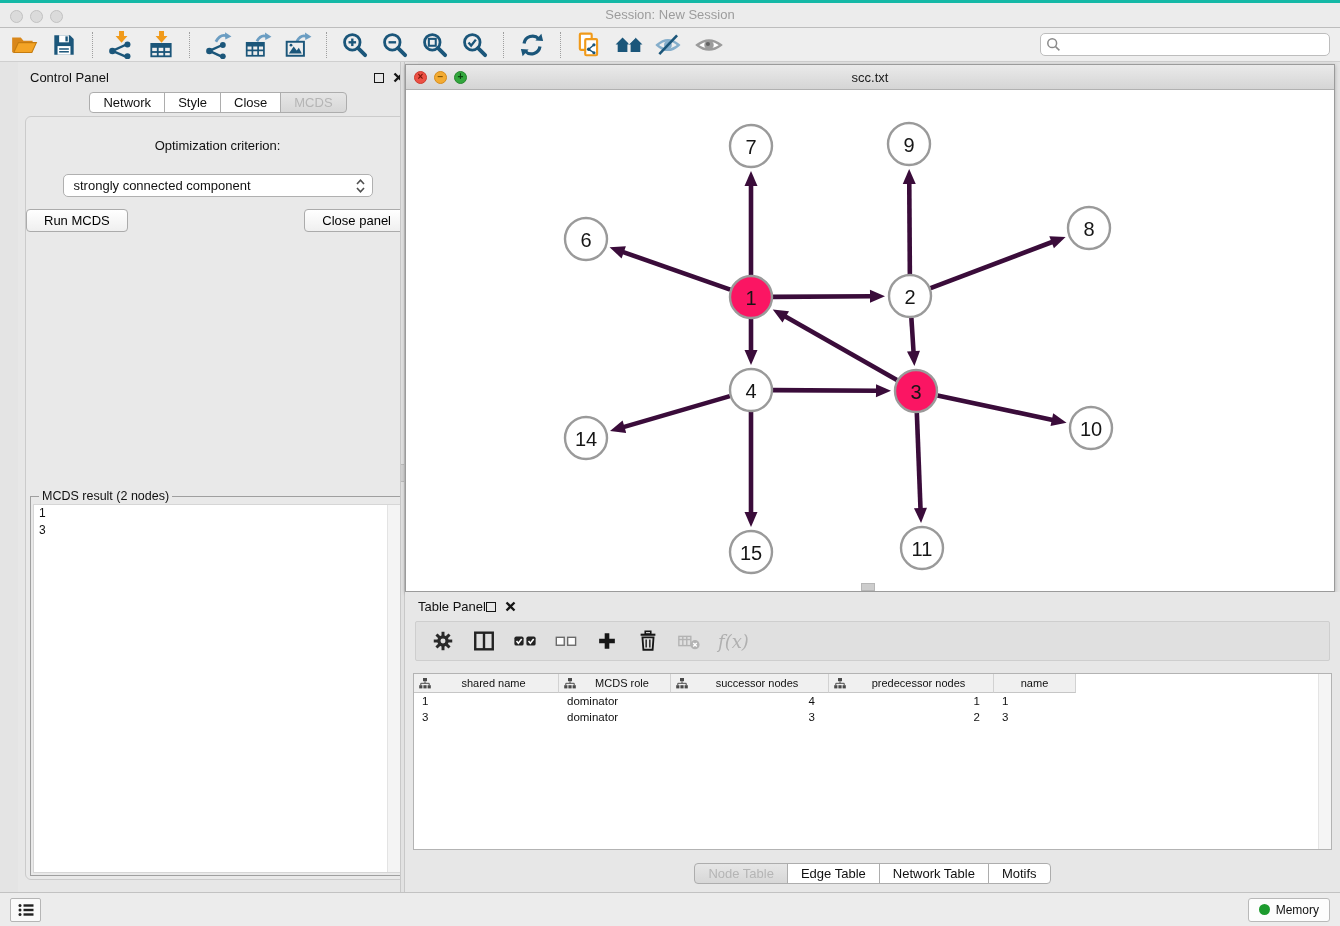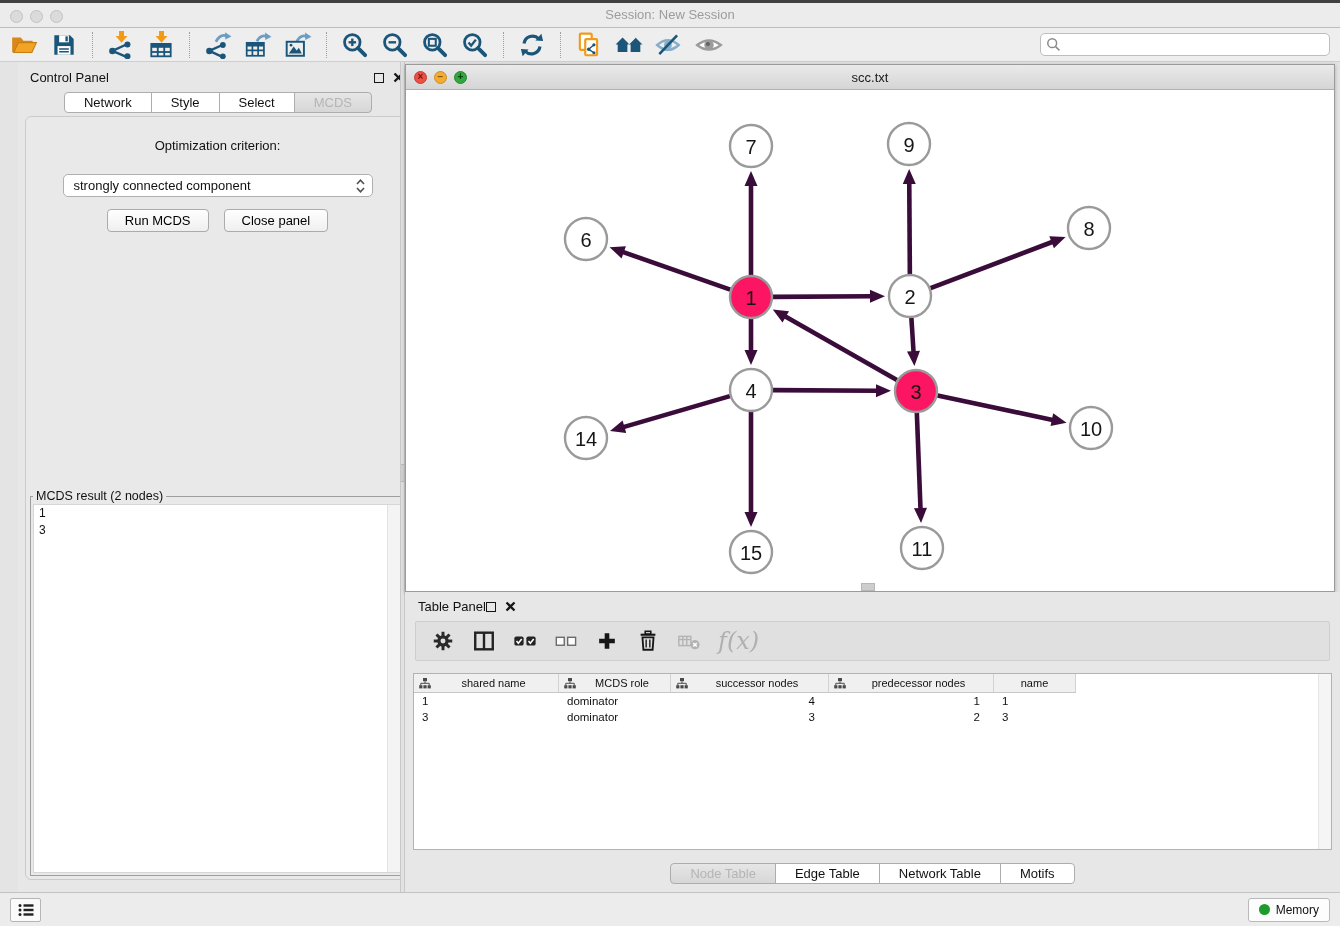--- a/index.html
+++ b/index.html
@@ -1,52 +1,52 @@
 <!DOCTYPE html>
 <html><head>
 <meta charset="utf-8">
 <style>
   *{box-sizing:border-box;margin:0;padding:0}
   html,body{width:1340px;height:926px}
   body{position:relative;overflow:hidden;background:#e4e4e4;font-family:"Liberation Sans",sans-serif;color:#111}
   svg{display:block}
 
   
-  .titlebar{position:absolute;left:0;top:0;width:100%;height:28px;background:#ececec;border-top:3px solid #404040;border-bottom:1px solid #bdbdbd}
+  .titlebar{position:absolute;left:0;top:0;width:100%;height:28px;background:#ececec;border-top:3px solid #14b8a6;border-bottom:1px solid #bdbdbd}
   .mac-dots{position:absolute;left:10px;top:7px;display:flex;gap:7px}
   .mac-dot{width:13px;height:13px;border-radius:50%;background:#dbdbdb;border:1px solid #c2c2c2}
   .titlebar-title{text-align:center;line-height:23px;font-size:13px;color:#9c9c9c}
 
   
   .toolbar{position:absolute;left:0;top:28px;width:100%;height:34px;background:#eeeeee;border-bottom:1px solid #cfcfcf;display:flex;align-items:center;padding:0 10px;gap:12px}
   .tbi{flex:0 0 auto}
   .tsep{width:1px;height:26px;border-left:1px dotted #9f9f9f;margin:0 2px;flex:0 0 auto}
   .search{margin-left:auto;position:relative;width:290px;height:23px;flex:0 0 auto}
   .search input{width:100%;height:100%;border:1px solid #bdbdbd;border-radius:5px;padding:0 6px 0 24px;font-size:13px;background:#fff;outline:none;font-family:"Liberation Sans",sans-serif}
   .search .mag{position:absolute;left:6px;top:4px}
 
   
   .control-panel{position:absolute;left:18px;top:62px;width:400px;bottom:34px;background:#e7e7e7}
   .cp-head{display:flex;align-items:center;justify-content:space-between;padding:8px 14px 0 12px}
   .panel-title{font-size:13px}
   .win-btns{display:flex;gap:9px;align-items:center}
   .float-ic{width:10px;height:10px;border:1.7px solid #161616;display:inline-block}
   .seg-row{position:relative;z-index:2;display:flex;justify-content:center;margin-top:7px}
-  .seg{border:1px solid #adadad;background:#fff;font-size:13px;padding:2px 19px;margin-left:-1px;cursor:default}
+  .seg{border:1px solid #adadad;background:#fff;font-size:13px;padding:2px 13px;margin-left:-1px;cursor:default}
   .seg:first-child{border-radius:4px 0 0 4px;margin-left:0}
   .seg:last-child{border-radius:0 4px 4px 0}
   .seg.active{background:linear-gradient(#e6e6e6,#d7d7d7);color:#b5b5b5}
   .cp-content{position:absolute;left:7px;right:8px;top:54px;bottom:12px;background:#e9e9e9;border:1px solid #cbcbcb;border-radius:6px}
   .opt-label{text-align:center;font-size:13px;margin-top:21px}
   .criterion{position:relative;width:310px;height:23px;margin:21px auto 0;background:#fff;border:1px solid #b0b0b0;border-radius:5px;font-size:13px;display:flex;align-items:center;padding:0 24px 0 10px}
   .criterion .stepper{position:absolute;right:6px;top:3px}
-  .btn-row{display:flex;justify-content:center;gap:15px;margin-top:12px}
+  .btn-row{display:flex;justify-content:space-between;gap:15px;margin-top:12px}
   .btn{height:23px;padding:0 17px;background:linear-gradient(#ffffff,#efefef);border:1px solid #ababab;border-radius:4px;font-size:13px;line-height:20px;cursor:default}
   fieldset.result{position:absolute;left:4px;right:5px;top:372px;bottom:3px;border:1px solid #9f9f9f;background:#e9e9e9}
-  fieldset.result legend{font-size:12.5px;padding:0 3px;margin-left:2px}
+  fieldset.result legend{font-size:12.5px;padding:0 3px;margin-left:8px}
   .result-inner{position:absolute;left:2px;right:2px;top:1px;bottom:2px;background:#fff;border:1px solid #d6d6d6}
   .result-scroll{position:absolute;right:0;top:0;bottom:0;width:13px;background:#f4f4f4;border-left:1px solid #e3e3e3}
   .result-line{font-size:12px;line-height:17px;padding-left:5px}
 
   
   .v-divider{position:absolute;left:400px;top:62px;width:5px;bottom:34px;background:#e2e2e2;border-left:1px solid #c8c8c8;border-right:1px solid #c8c8c8}
   .v-grip{position:absolute;top:402px;left:0;right:0;height:18px;background:#d2d2d2;border-top:1px solid #bcbcbc;border-bottom:1px solid #bcbcbc}
 
   
   .network-window{position:absolute;left:405px;top:64px;width:930px;height:528px;background:#fff;border:1px solid #9b9b9b;box-shadow:0 1px 4px rgba(0,0,0,.25)}
@@ -56,21 +56,21 @@
   .tl.red{background:#ec5044;border:1px solid #cc3a2e;color:#7c150a}
   .tl.yellow{background:#f3ab32;border:1px solid #d68c1c;color:#7f5305}
   .tl.green{background:#32a73d;border:1px solid #26862f;color:#0b4511}
   .nw-canvas{position:absolute;left:0;right:0;top:25px;bottom:0;background:#fff}
   .nw-grip{position:absolute;left:455px;bottom:0;width:14px;height:8px;background:#cdcdcd;border:1px solid #b7b7b7}
 
   
   .table-panel{position:absolute;left:405px;top:592px;right:0;bottom:34px;background:#e7e7e7}
   .tp-head{display:flex;align-items:center;justify-content:flex-start;padding:7px 14px 0 13px}
   .tp-toolbar{margin:7px 10px 0 10px;height:40px;background:#e0e0e0;border:1px solid #cecece;border-radius:2px;display:flex;align-items:center;gap:17px;padding:0 15px}
-  .fx{font-family:"DejaVu Serif",serif;font-style:italic;font-size:24px;color:#b0b0b0}
+  .fx{font-family:"DejaVu Serif",serif;font-style:italic;font-size:18px;color:#b0b0b0}
   .tp-table{position:absolute;left:8px;right:8px;top:81px;bottom:42px;background:#fff;border:1px solid #b3b3b3;overflow:hidden}
   .tp-hrow{display:flex;height:19px}
   .tp-hcell{background:#f0f0f0;border-right:1px solid #d2d2d2;border-bottom:1px solid #c6c6c6;display:flex;align-items:center;font-size:11px;padding:0 5px;gap:3px}
   .tp-hcell .lbl{flex:1;text-align:center}
   .c1{width:145px}.c2{width:112px}.c3{width:158px}.c4{width:165px}.c5{width:82px}
   .tp-row{display:flex;height:16px;font-size:11.5px}
   .tp-cell{padding:0 8px;display:flex;align-items:center}
   .ar{justify-content:flex-end;padding-right:14px}
   .tp-scrollstrip{position:absolute;right:0;top:0;bottom:0;width:13px;background:#f5f5f5;border-left:1px solid #e4e4e4}
   .tp-tabs{position:absolute;left:0;right:0;bottom:8px;display:flex;justify-content:center}
@@ -235,21 +235,21 @@
     <span class="win-btns">
       <span class="float-ic"></span>
       <svg width="11" height="11" viewBox="0 0 11 11">
           <path d="M1.5 1.5 L9.5 9.5 M9.5 1.5 L1.5 9.5" stroke="#161616" stroke-width="2.3"></path>
         </svg>
     </span>
   </div>
   <div class="seg-row">
     <span class="seg">Network</span>
     <span class="seg">Style</span>
-    <span class="seg">Select</span>
+    <span class="seg">Close</span>
     <span class="seg active">MCDS</span>
   </div>
   <div class="cp-content">
     <div class="opt-label">Optimization criterion:</div>
     <div class="criterion">
       <span>strongly connected component</span>
       <svg class="stepper" width="11" height="16" viewBox="0 0 11 16">
           <path d="M2 6 L5.5 2.2 L9 6" fill="none" stroke="#4f4f4f" stroke-width="1.6"></path>
           <path d="M2 10 L5.5 13.8 L9 10" fill="none" stroke="#4f4f4f" stroke-width="1.6"></path>
         </svg>

